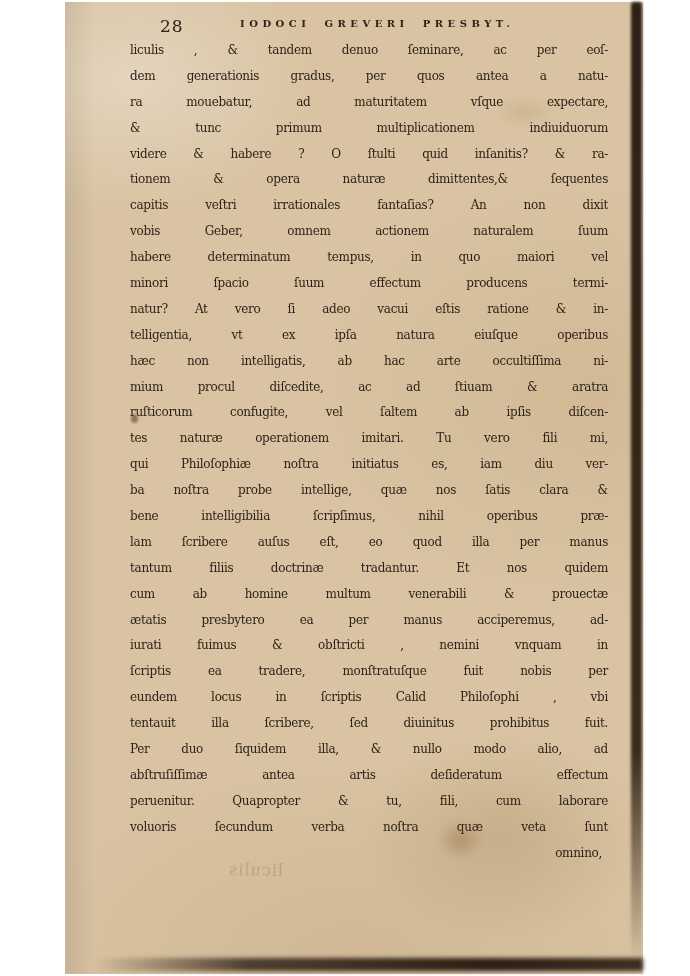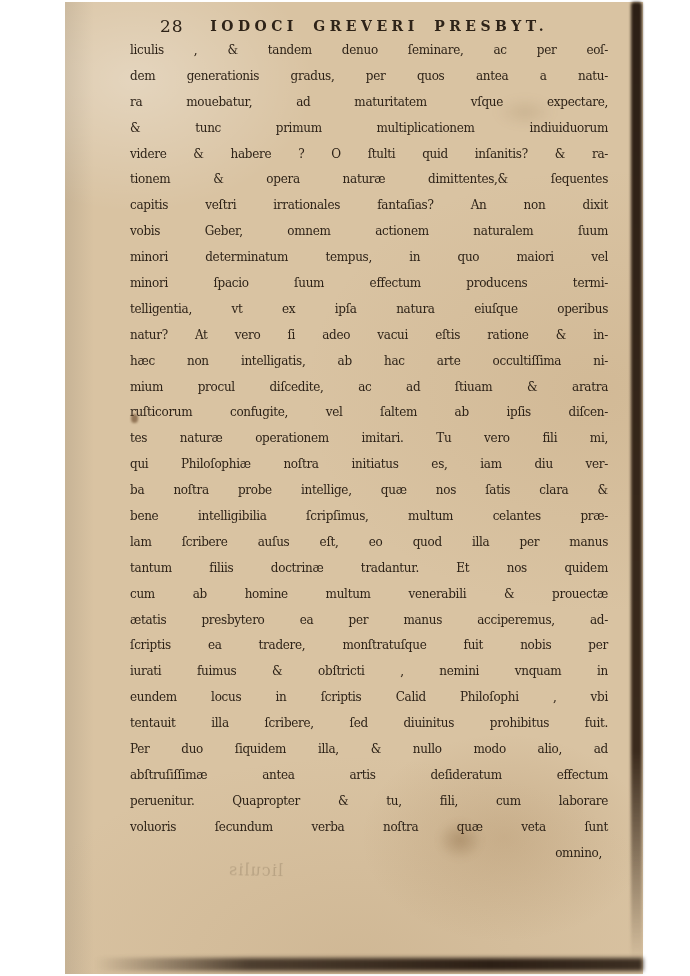--- a/index.html
+++ b/index.html
@@ -29,21 +29,21 @@
     width: 478px; height: 24px;
     color: var(--ink, #2e2318);
   }
   .pagenum {
     position: absolute; left: 30px; top: 2px;
     font-size: 17px; letter-spacing: 1px;
   }
   .runtitle {
     position: absolute; left: 50%; top: 4px;
     transform: translateX(-47%);
-    font-size: 14px; font-weight: 600;
+    font-size: 10px; font-weight: 600;
     letter-spacing: 4.5px; white-space: nowrap;
     word-spacing: 6px;
   }
   .textblock {
     position: absolute;
     left: 65px; top: 36px;
     width: 478px;
     color: var(--ink, #2e2318);
     font-size: 12px;
     letter-spacing: -0.3px;
@@ -122,37 +122,37 @@
 
     <div class="textblock">
       <div class="line">liculis , &amp; tandem denuo ſeminare, ac per eoſ-</div>
       <div class="line">dem generationis gradus, per quos antea a natu-</div>
       <div class="line">ra mouebatur, ad maturitatem vſque expectare,</div>
       <div class="line">&amp; tunc primum multiplicationem indiuiduorum</div>
       <div class="line">videre &amp; habere ? O ſtulti quid inſanitis? &amp; ra-</div>
       <div class="line">tionem &amp; opera naturæ dimittentes,&amp; ſequentes</div>
       <div class="line">capitis veſtri irrationales fantaſias? An non dixit</div>
       <div class="line">vobis Geber, omnem actionem naturalem ſuum</div>
-      <div class="line">minori determinatum tempus, in quo maiori vel</div>
+      <div class="line">habere determinatum tempus, in quo maiori vel</div>
       <div class="line">minori ſpacio ſuum effectum producens termi-</div>
+      <div class="line">natur? At vero ſi adeo vacui eſtis ratione &amp; in-</div>
       <div class="line">telligentia, vt ex ipſa natura eiuſque operibus</div>
-      <div class="line">natur? At vero ſi adeo vacui eſtis ratione &amp; in-</div>
       <div class="line">hæc non intelligatis, ab hac arte occultiſſima ni-</div>
       <div class="line">mium procul diſcedite, ac ad ſtiuam &amp; aratra</div>
       <div class="line">ruſticorum confugite, vel ſaltem ab ipſis diſcen-</div>
       <div class="line">tes naturæ operationem imitari. Tu vero fili mi,</div>
       <div class="line">qui Philoſophiæ noſtra initiatus es, iam diu ver-</div>
       <div class="line">ba noſtra probe intellige, quæ nos ſatis clara &amp;</div>
-      <div class="line">bene intelligibilia ſcripſimus, multum celantes præ-</div>
+      <div class="line">bene intelligibilia ſcripſimus, nihil operibus præ-</div>
       <div class="line">lam ſcribere auſus eſt, eo quod illa per manus</div>
       <div class="line">tantum filiis doctrinæ tradantur. Et nos quidem</div>
       <div class="line">cum ab homine multum venerabili &amp; prouectæ</div>
       <div class="line">ætatis presbytero ea per manus acciperemus, ad-</div>
+      <div class="line">iurati fuimus &amp; obſtricti , nemini vnquam in</div>
       <div class="line">ſcriptis ea tradere, monſtratuſque fuit nobis per</div>
-      <div class="line">iurati fuimus &amp; obſtricti , nemini vnquam in</div>
       <div class="line">eundem locus in ſcriptis Calid Philoſophi , vbi</div>
       <div class="line">tentauit illa ſcribere, ſed diuinitus prohibitus fuit.</div>
       <div class="line">Per duo ſiquidem illa, &amp; nullo modo alio, ad</div>
       <div class="line">abſtruſiſſimæ antea artis deſideratum effectum</div>
       <div class="line">peruenitur. Quapropter &amp; tu, fili, cum laborare</div>
       <div class="line">voluoris ſecundum verba noſtra quæ veta ſunt</div>
       <div class="line catchword-row">omnino,</div>
     </div>
 
     <div class="smudge">liculis</div>

